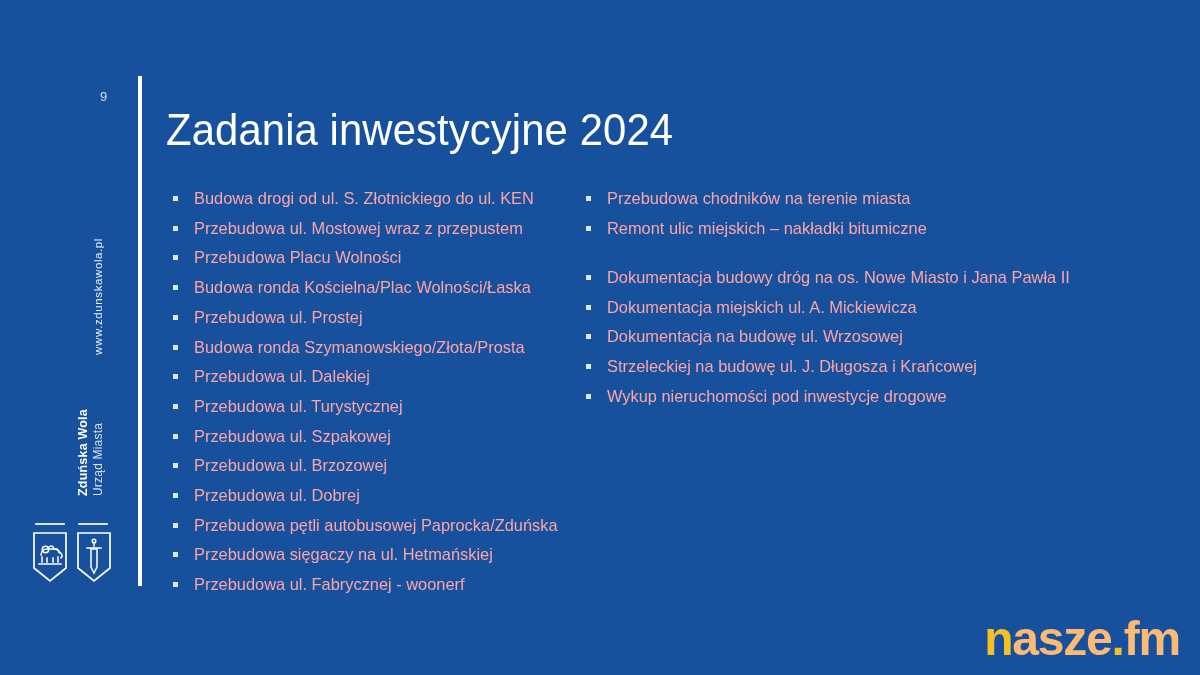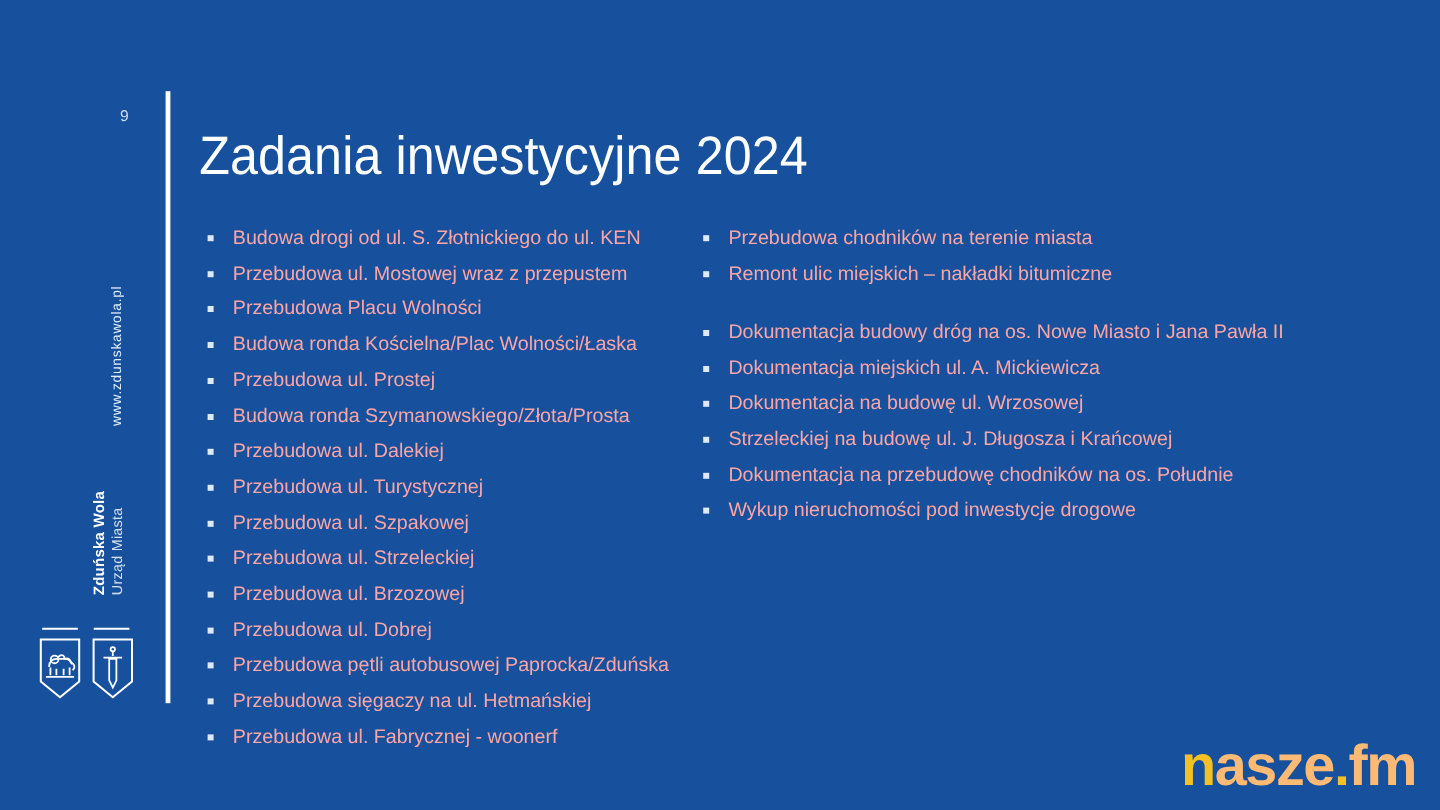--- a/index.html
+++ b/index.html
@@ -214,38 +214,36 @@
     <ul class="bullets" id="list-left">
         <li>Budowa drogi od ul. S. Złotnickiego do ul. KEN</li>
         <li>Przebudowa ul. Mostowej wraz z przepustem</li>
         <li>Przebudowa Placu Wolności</li>
         <li>Budowa ronda Kościelna/Plac Wolności/Łaska</li>
         <li>Przebudowa ul. Prostej</li>
         <li>Budowa ronda Szymanowskiego/Złota/Prosta</li>
         <li>Przebudowa ul. Dalekiej</li>
         <li>Przebudowa ul. Turystycznej</li>
         <li>Przebudowa ul. Szpakowej</li>
-        <li>Przebudowa ul. Strzeleckiej</li>
         <li>Przebudowa ul. Brzozowej</li>
         <li>Przebudowa ul. Dobrej</li>
         <li>Przebudowa pętli autobusowej Paprocka/Zduńska</li>
         <li>Przebudowa sięgaczy na ul. Hetmańskiej</li>
         <li>Przebudowa ul. Fabrycznej - woonerf</li>
       </ul>
   </div>
 
   <div class="col col-right">
     <ul class="bullets" id="list-right">
         <li>Przebudowa chodników na terenie miasta</li>
         <li>Remont ulic miejskich – nakładki bitumiczne</li>
         <li class="spacer-top">Dokumentacja budowy dróg na os. Nowe Miasto i Jana Pawła II</li>
         <li>Dokumentacja miejskich ul. A. Mickiewicza</li>
         <li>Dokumentacja na budowę ul. Wrzosowej</li>
         <li>Strzeleckiej na budowę ul. J. Długosza i Krańcowej</li>
-        <li>Dokumentacja na przebudowę chodników na os. Południe</li>
         <li>Wykup nieruchomości pod inwestycje drogowe</li>
       </ul>
   </div>
 
   <div class="fm-logo">
     <span class="accent">n</span><span class="plain">asze</span><span class="accent">.</span><span class="plain">fm</span>
   </div>
 
 </div>
 

